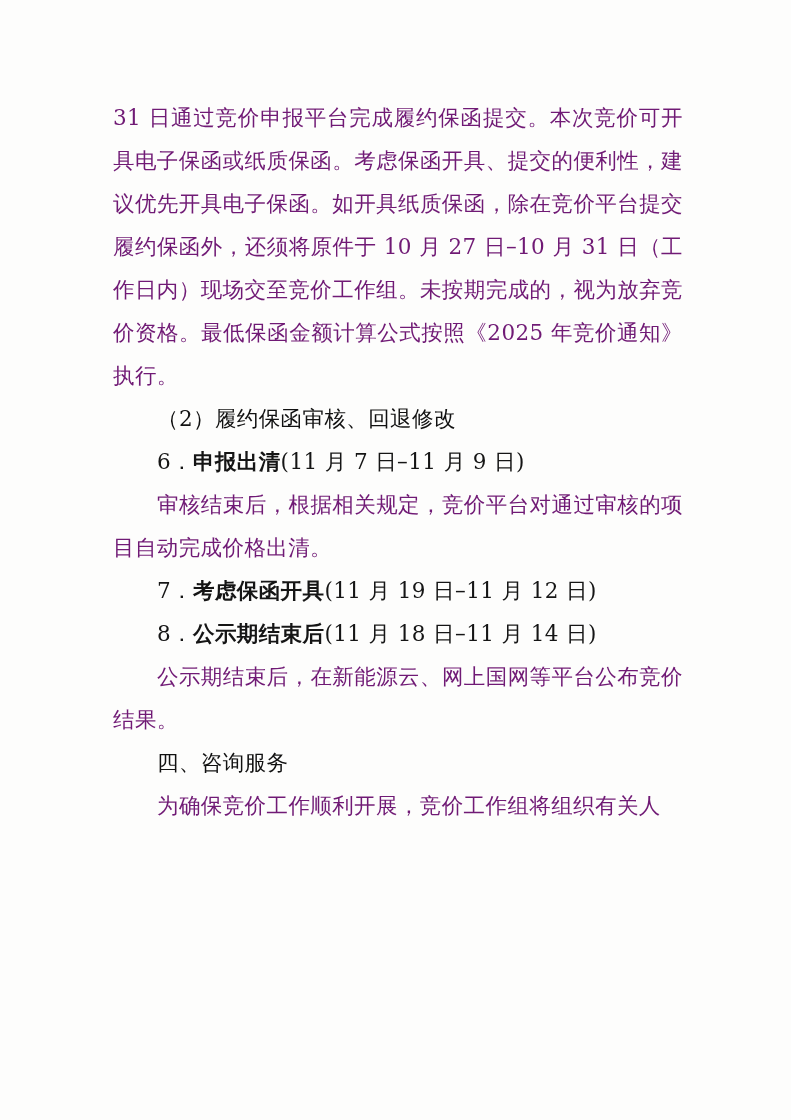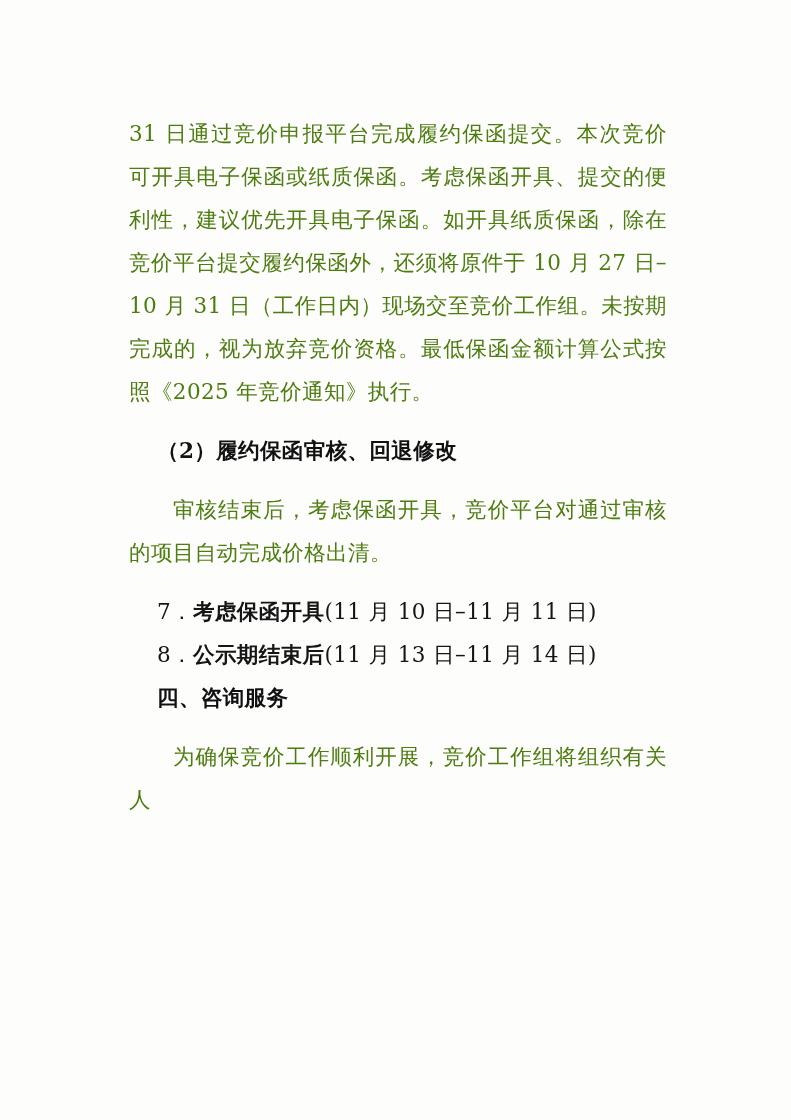--- a/index.html
+++ b/index.html
@@ -25,43 +25,43 @@
     left: 113px;
     top: 96px;
     width: 570px;
   }
   .para {
     font-size: 21.5px;
     line-height: 43px;
     letter-spacing: 0.4px;
     text-align: justify;
     text-justify: inter-ideograph;
-    margin: 16px;
-    color: #4d7c0f;
+    margin: 0;
+    color: #701a75;
     font-family: "DejaVu Serif", "Liberation Serif", serif;
   }
   .indent {
     text-indent: 44px;
   }
   .heading {
     font-size: 21.5px;
     line-height: 43px;
     letter-spacing: 0.4px;
     margin: 0;
     text-indent: 44px;
-    font-weight: bold;
+    font-weight: normal;
     color: #111;
   }
   .sub-heading {
     font-size: 21.5px;
     line-height: 43px;
     letter-spacing: 0.4px;
     margin: 0;
     text-indent: 44px;
-    font-weight: bold;
+    font-weight: normal;
     color: #111;
   }
   .numbered {
     font-size: 21.5px;
     line-height: 43px;
     letter-spacing: 0.4px;
     margin: 0;
     text-indent: 44px;
     color: #151515;
   }
@@ -74,27 +74,29 @@
 <body>
 
 <div class="page">
   <div class="content">
 
     <p class="para">31 日通过竞价申报平台完成履约保函提交。本次竞价可开具电子保函或纸质保函。考虑保函开具、提交的便利性，建议优先开具电子保函。如开具纸质保函，除在竞价平台提交履约保函外，还须将原件于 10 月 27 日–10 月 31 日（工作日内）现场交至竞价工作组。未按期完成的，视为放弃竞价资格。最低保函金额计算公式按照《2025 年竞价通知》执行。</p>
 
     <p class="sub-heading">（2）履约保函审核、回退修改</p>
 
 
+    <p class="numbered"><span>6．</span><b>申报出清</b><span class="nowrap">(11 月 7 日–11 月 9 日)</span></p>
 
-    <p class="para indent">审核结束后，考虑保函开具，竞价平台对通过审核的项目自动完成价格出清。</p>
+    <p class="para indent">审核结束后，根据相关规定，竞价平台对通过审核的项目自动完成价格出清。</p>
 
-    <p class="numbered"><span>7．</span><b>考虑保函开具</b><span class="nowrap">(11 月 10 日–11 月 11 日)</span></p>
+    <p class="numbered"><span>7．</span><b>考虑保函开具</b><span class="nowrap">(11 月 19 日–11 月 12 日)</span></p>
 
 
-    <p class="numbered"><span>8．</span><b>公示期结束后</b><span class="nowrap">(11 月 13 日–11 月 14 日)</span></p>
+    <p class="numbered"><span>8．</span><b>公示期结束后</b><span class="nowrap">(11 月 18 日–11 月 14 日)</span></p>
 
+    <p class="para indent">公示期结束后，在新能源云、网上国网等平台公布竞价结果。</p>
 
     <p class="heading">四、咨询服务</p>
 
     <p class="para indent">为确保竞价工作顺利开展，竞价工作组将组织有关人</p>
 
   </div>
 </div>
 
 </body></html>

